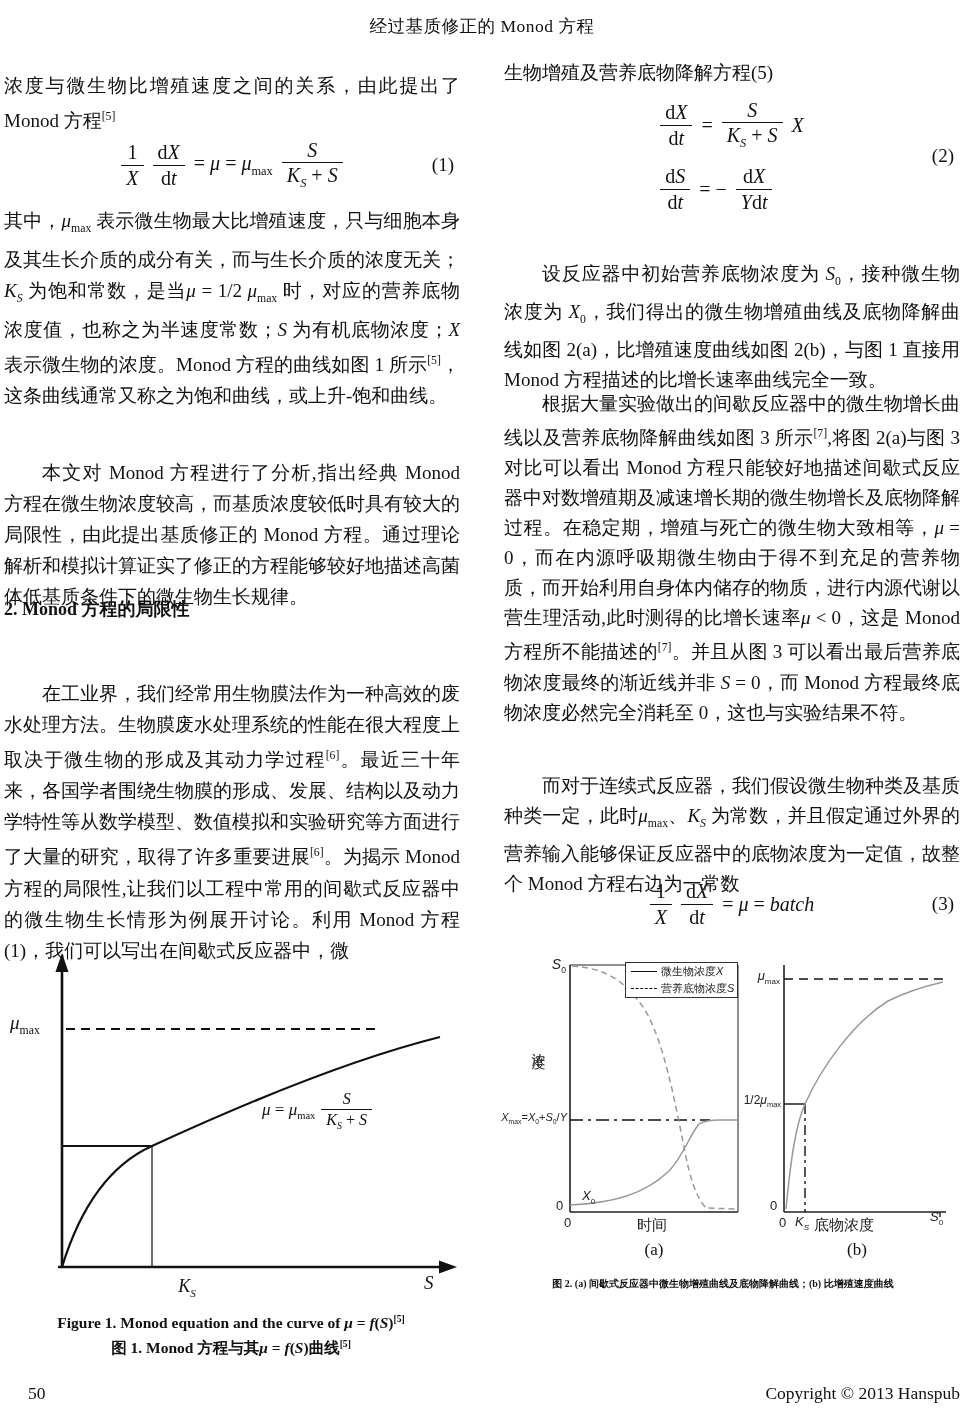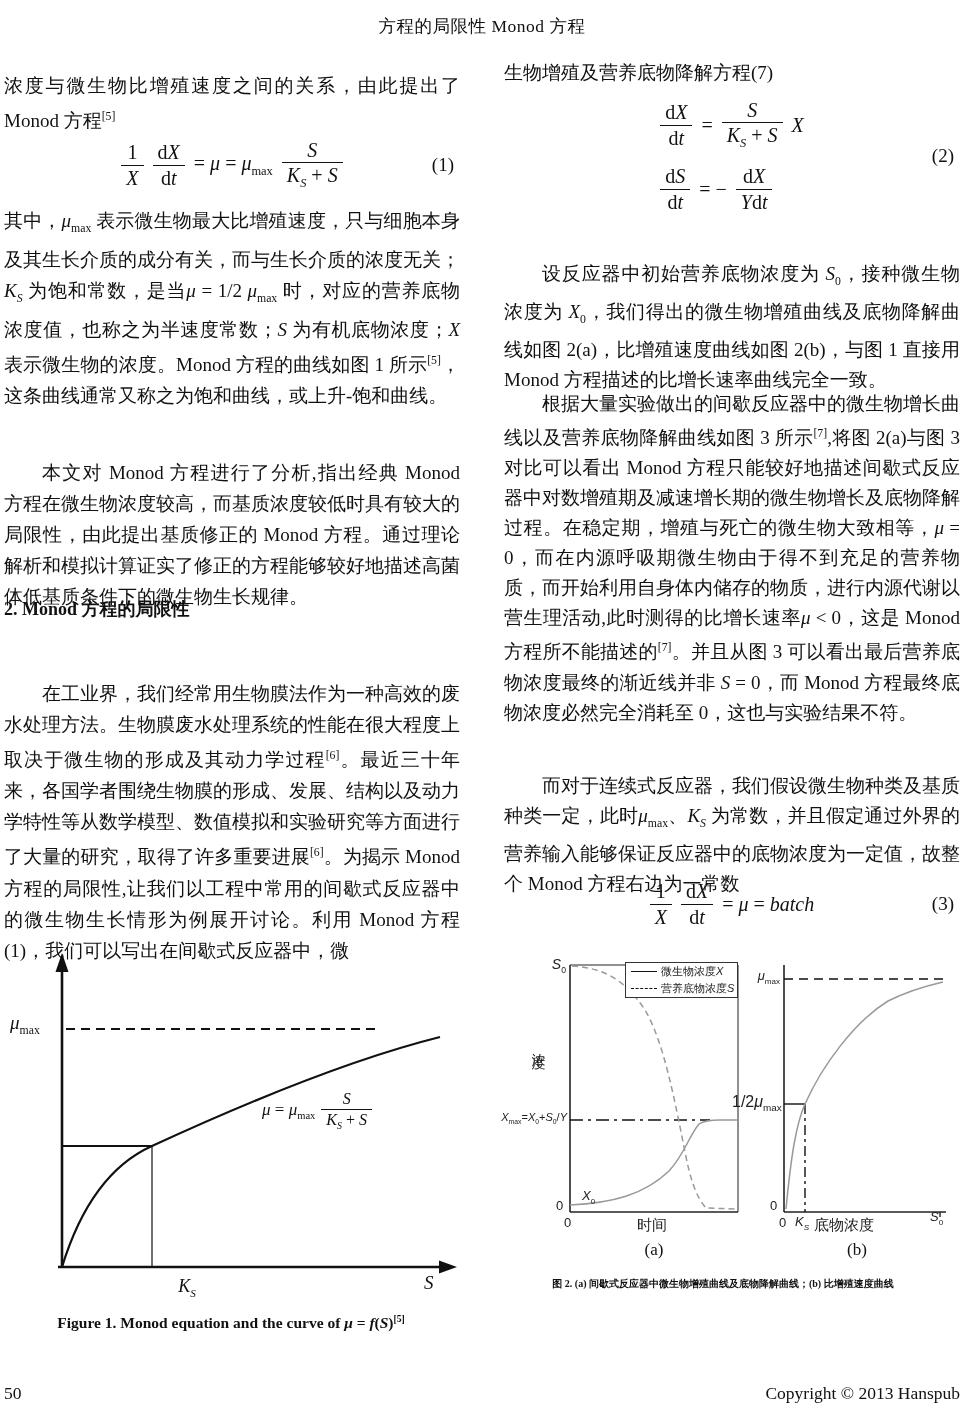--- a/index.html
+++ b/index.html
@@ -38,31 +38,31 @@
   .fig2cap{left:2px;width:478px;}
   .fig2cap .en{font-size:14.5px;line-height:20px;}
   .fig2cap .zh{font-size:10px;line-height:16px;}
   .mlab{font-family:"Liberation Sans","DejaVu Sans",sans-serif;color:#222;}
   .legend{position:absolute;left:143px;top:10px;width:113px;height:36px;border:1px solid #333;
           background:#fff;display:flex;flex-direction:column;justify-content:center;gap:2px;padding:1px 0;box-sizing:border-box;}
   .legrow{display:flex;align-items:center;gap:4px;font-size:11px;padding-left:5px;}
   .legline{display:inline-block;width:26px;border-top:1.6px solid #111;height:0;}
   .legline.dash{border-top-style:dashed;}
   .vert-label{writing-mode:vertical-rl;text-orientation:upright;letter-spacing:2px;}
-  .footer{position:absolute;top:1383px;font-size:17.5px;}
+  .footer{position:absolute;top:1383px;font-size:17.5px;margin-left:24px;}
   .footer.left{left:4px;}
   .footer.right{right:4px;}
   i{font-style:italic;}
 </style>
 </head>
 <body>
 
 <div class="page">
 
-  <div class="header">方程的局限性 Monod 方程</div>
+  <div class="header">经过基质修正的 Monod 方程</div>
 
   <div class="col left">
     <p class="body" style="top:20px">浓度与微生物比增殖速度之间的关系，由此提出了 Monod 方程<sup>[5]</sup></p>
 
     <div class="eq" style="top:76px;height:78px">
       <span class="eqrow">
         <span class="frac">
             <span class="fn">1</span>
             <span class="fd"><i>X</i></span>
           </span>
@@ -79,21 +79,21 @@
       <span class="eqnum">(1)</span>
     </div>
 
     <p class="body" style="top:155px">其中，<i>μ</i><sub>max</sub> 表示微生物最大比增殖速度，只与细胞本身及其生长介质的成分有关，而与生长介质的浓度无关；<i>K</i><sub><i>S</i></sub> 为饱和常数，是当<i>μ</i> = 1/2 <i>μ</i><sub>max</sub> 时，对应的营养底物浓度值，也称之为半速度常数；<i>S</i> 为有机底物浓度；<i>X</i> 表示微生物的浓度。Monod 方程的曲线如图 1 所示<sup>[5]</sup>，这条曲线通常又称之为饱和曲线，或上升-饱和曲线。</p>
     <p class="body indent" style="top:375px">本文对 Monod 方程进行了分析,指出经典 Monod 方程在微生物浓度较高，而基质浓度较低时具有较大的局限性，由此提出基质修正的 Monod 方程。通过理论解析和模拟计算证实了修正的方程能够较好地描述高菌体低基质条件下的微生物生长规律。</p>
     <h2 class="h2" style="top:547px">2. Monod 方程的局限性</h2>
     <p class="body indent" style="top:596px">在工业界，我们经常用生物膜法作为一种高效的废水处理方法。生物膜废水处理系统的性能在很大程度上取决于微生物的形成及其动力学过程<sup>[6]</sup>。最近三十年来，各国学者围绕生物膜的形成、发展、结构以及动力学特性等从数学模型、数值模拟和实验研究等方面进行了大量的研究，取得了许多重要进展<sup>[6]</sup>。为揭示 Monod 方程的局限性,让我们以工程中常用的间歇式反应器中的微生物生长情形为例展开讨论。利用 Monod 方程(1)，我们可以写出在间歇式反应器中，微</p>
   </div>
 
   <div class="col right">
-    <p class="body" style="top:8px">生物增殖及营养底物降解方程(7)</p>
+    <p class="body" style="top:8px">生物增殖及营养底物降解方程(5)</p>
 
     <div class="eq" style="top:43px;height:126px">
       <span class="eqcol">
         <span class="eqrow">
           <span class="frac">
               <span class="fn">d<i>X</i></span>
               <span class="fd">d<i>t</i></span>
             </span>
           <span>=</span>
           <span class="frac">
@@ -153,20 +153,21 @@
       <span><i>μ</i> = <i>μ</i><sub>max</sub></span>
       <span class="frac" style="font-size:16px">
           <span class="fn"><i>S</i></span>
           <span class="fd"><i>K</i><sub><i>S</i></sub> + <i>S</i></span>
         </span>
     </div>
     <div class="flabel fig1-label" style="left:162px;top:326px;width:50px;text-align:center;font-size:18px"><i>K</i><sub><i>S</i></sub></div>
     <div class="flabel fig1-label" style="left:424px;top:322px"><i>S</i></div>
     <div class="figcap" style="left:0;top:358px;width:462px">
       <div class="en">Figure 1. Monod equation and the curve of <i>μ</i> = <i>f</i>(<i>S</i>)<sup>[5]</sup></div>
+      <div class="zh">图 1. Monod 方程与其<i>μ</i> = <i>f</i>(<i>S</i>)曲线<sup>[5]</sup></div>
     </div>
   </div>
 
   <div class="fig" style="left:482px;top:952px;width:482px;height:440px">
     <svg width="482" height="300" viewBox="0 0 482 300">
 
       <line x1="88" y1="13" x2="88" y2="260" stroke="#222" stroke-width="1.6"></line>
       <line x1="88" y1="260" x2="256" y2="260" stroke="#222" stroke-width="1.6"></line>
       <line x1="88" y1="13" x2="256" y2="13" stroke="#222" stroke-width="1"></line>
       <line x1="256" y1="13" x2="256" y2="260" stroke="#222" stroke-width="1"></line>
@@ -201,21 +202,21 @@
     <div class="flabel mlab vert-label" style="left:48px;top:90px;font-size:14px">浓度</div>
     <div class="flabel mlab" style="left:0;top:159px;width:85px;text-align:right;font-size:11px"><i>X</i><sub>max</sub>=<i>X</i><sub>0</sub>+<i>S</i><sub>0</sub>/<i>Y</i></div>
     <div class="flabel mlab" style="left:100px;top:236px;font-size:13px"><i>X</i><sub>0</sub></div>
     <div class="flabel mlab" style="left:74px;top:246px;font-size:13px">0</div>
     <div class="flabel mlab" style="left:82px;top:263px;font-size:13px">0</div>
     <div class="flabel mlab" style="left:125px;top:264px;width:90px;text-align:center;font-size:15px">时间</div>
     <div class="flabel" style="left:150px;top:288px;width:44px;text-align:center;font-size:17px">(a)</div>
 
     
     <div class="flabel mlab" style="left:256px;top:16px;width:42px;text-align:right;font-size:13px"><i>μ</i><sub>max</sub></div>
-    <div class="flabel mlab" style="left:250px;top:141px;width:49px;text-align:right;font-size:16px">1/2<i>μ</i><sub>max</sub></div>
+    <div class="flabel mlab" style="left:250px;top:141px;width:49px;text-align:right;font-size:12px">1/2<i>μ</i><sub>max</sub></div>
     <div class="flabel mlab" style="left:288px;top:246px;font-size:13px">0</div>
     <div class="flabel mlab" style="left:297px;top:263px;font-size:13px">0</div>
     <div class="flabel mlab" style="left:313px;top:262px;font-size:13px"><i>K</i><sub><i>S</i></sub></div>
     <div class="flabel mlab" style="left:332px;top:264px;width:108px;text-align:left;font-size:15px">底物浓度</div>
     <div class="flabel mlab" style="left:448px;top:257px;font-size:13px"><i>S</i><sub>0</sub></div>
     <div class="flabel" style="left:353px;top:288px;width:44px;text-align:center;font-size:17px">(b)</div>
 
     <div class="figcap fig2cap" style="top:324px">
       <div class="zh">图 2. (a)  间歇式反应器中微生物增殖曲线及底物降解曲线；(b) 比增殖速度曲线</div>
     </div>

